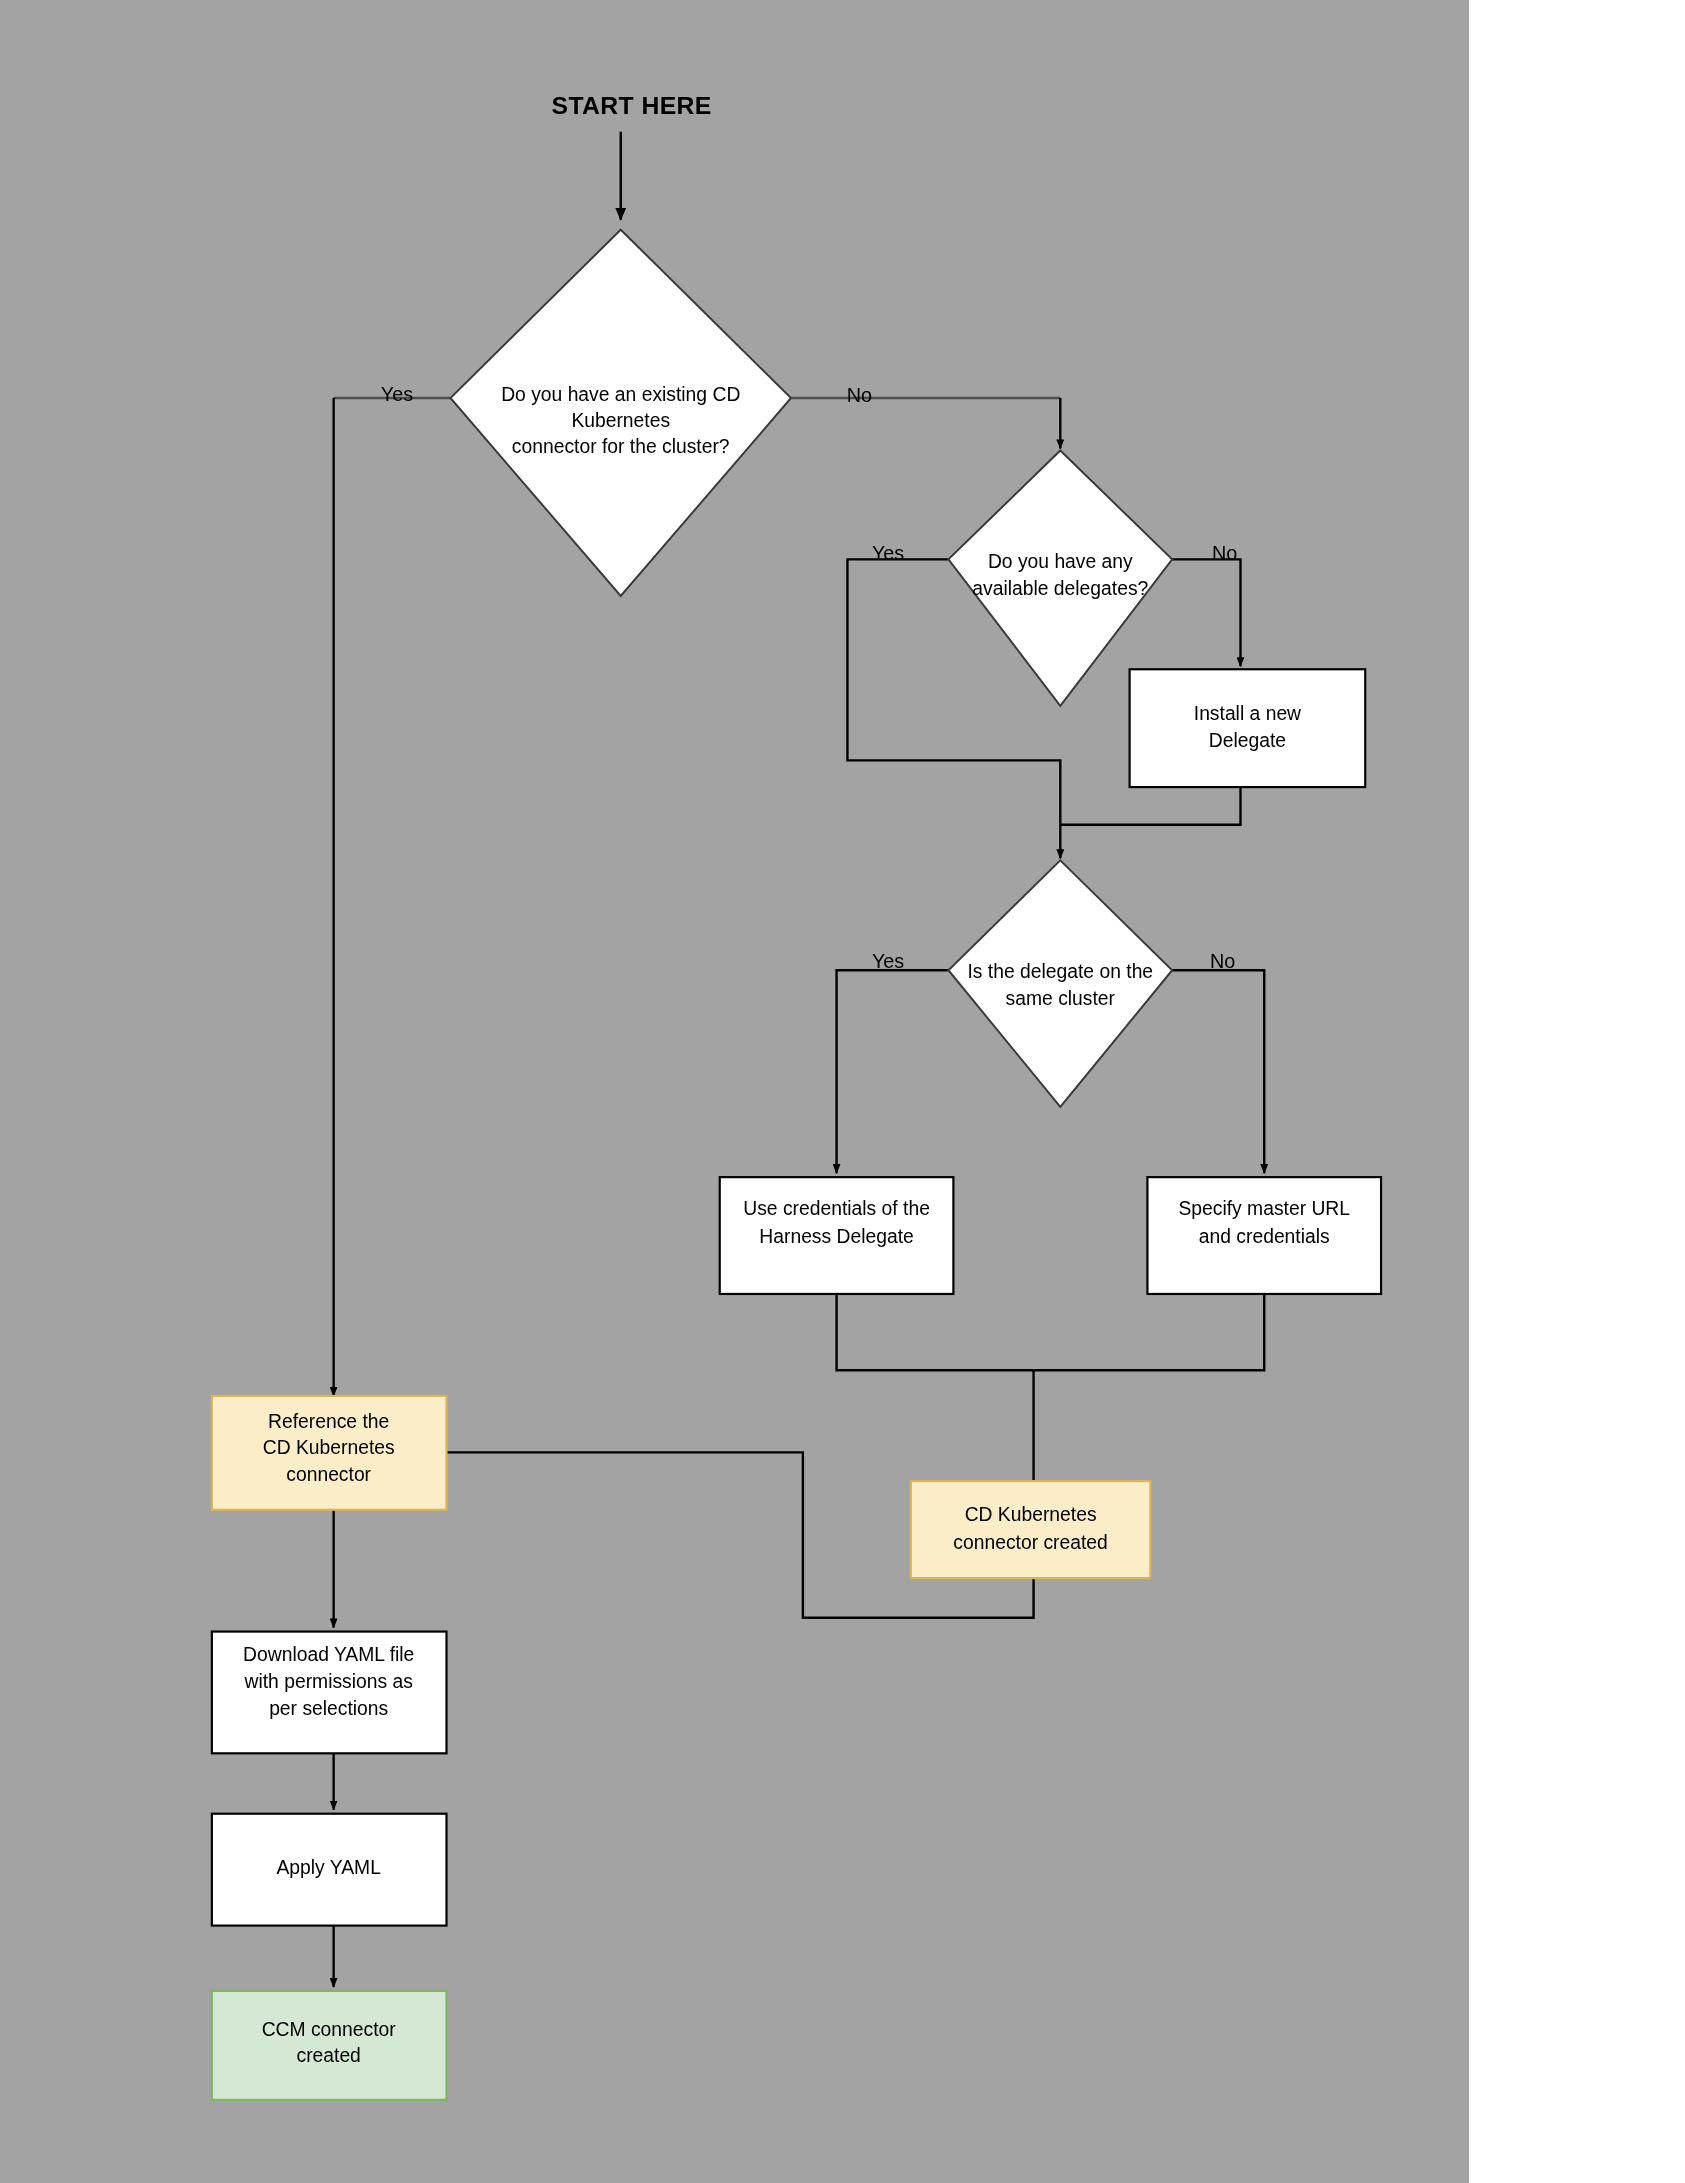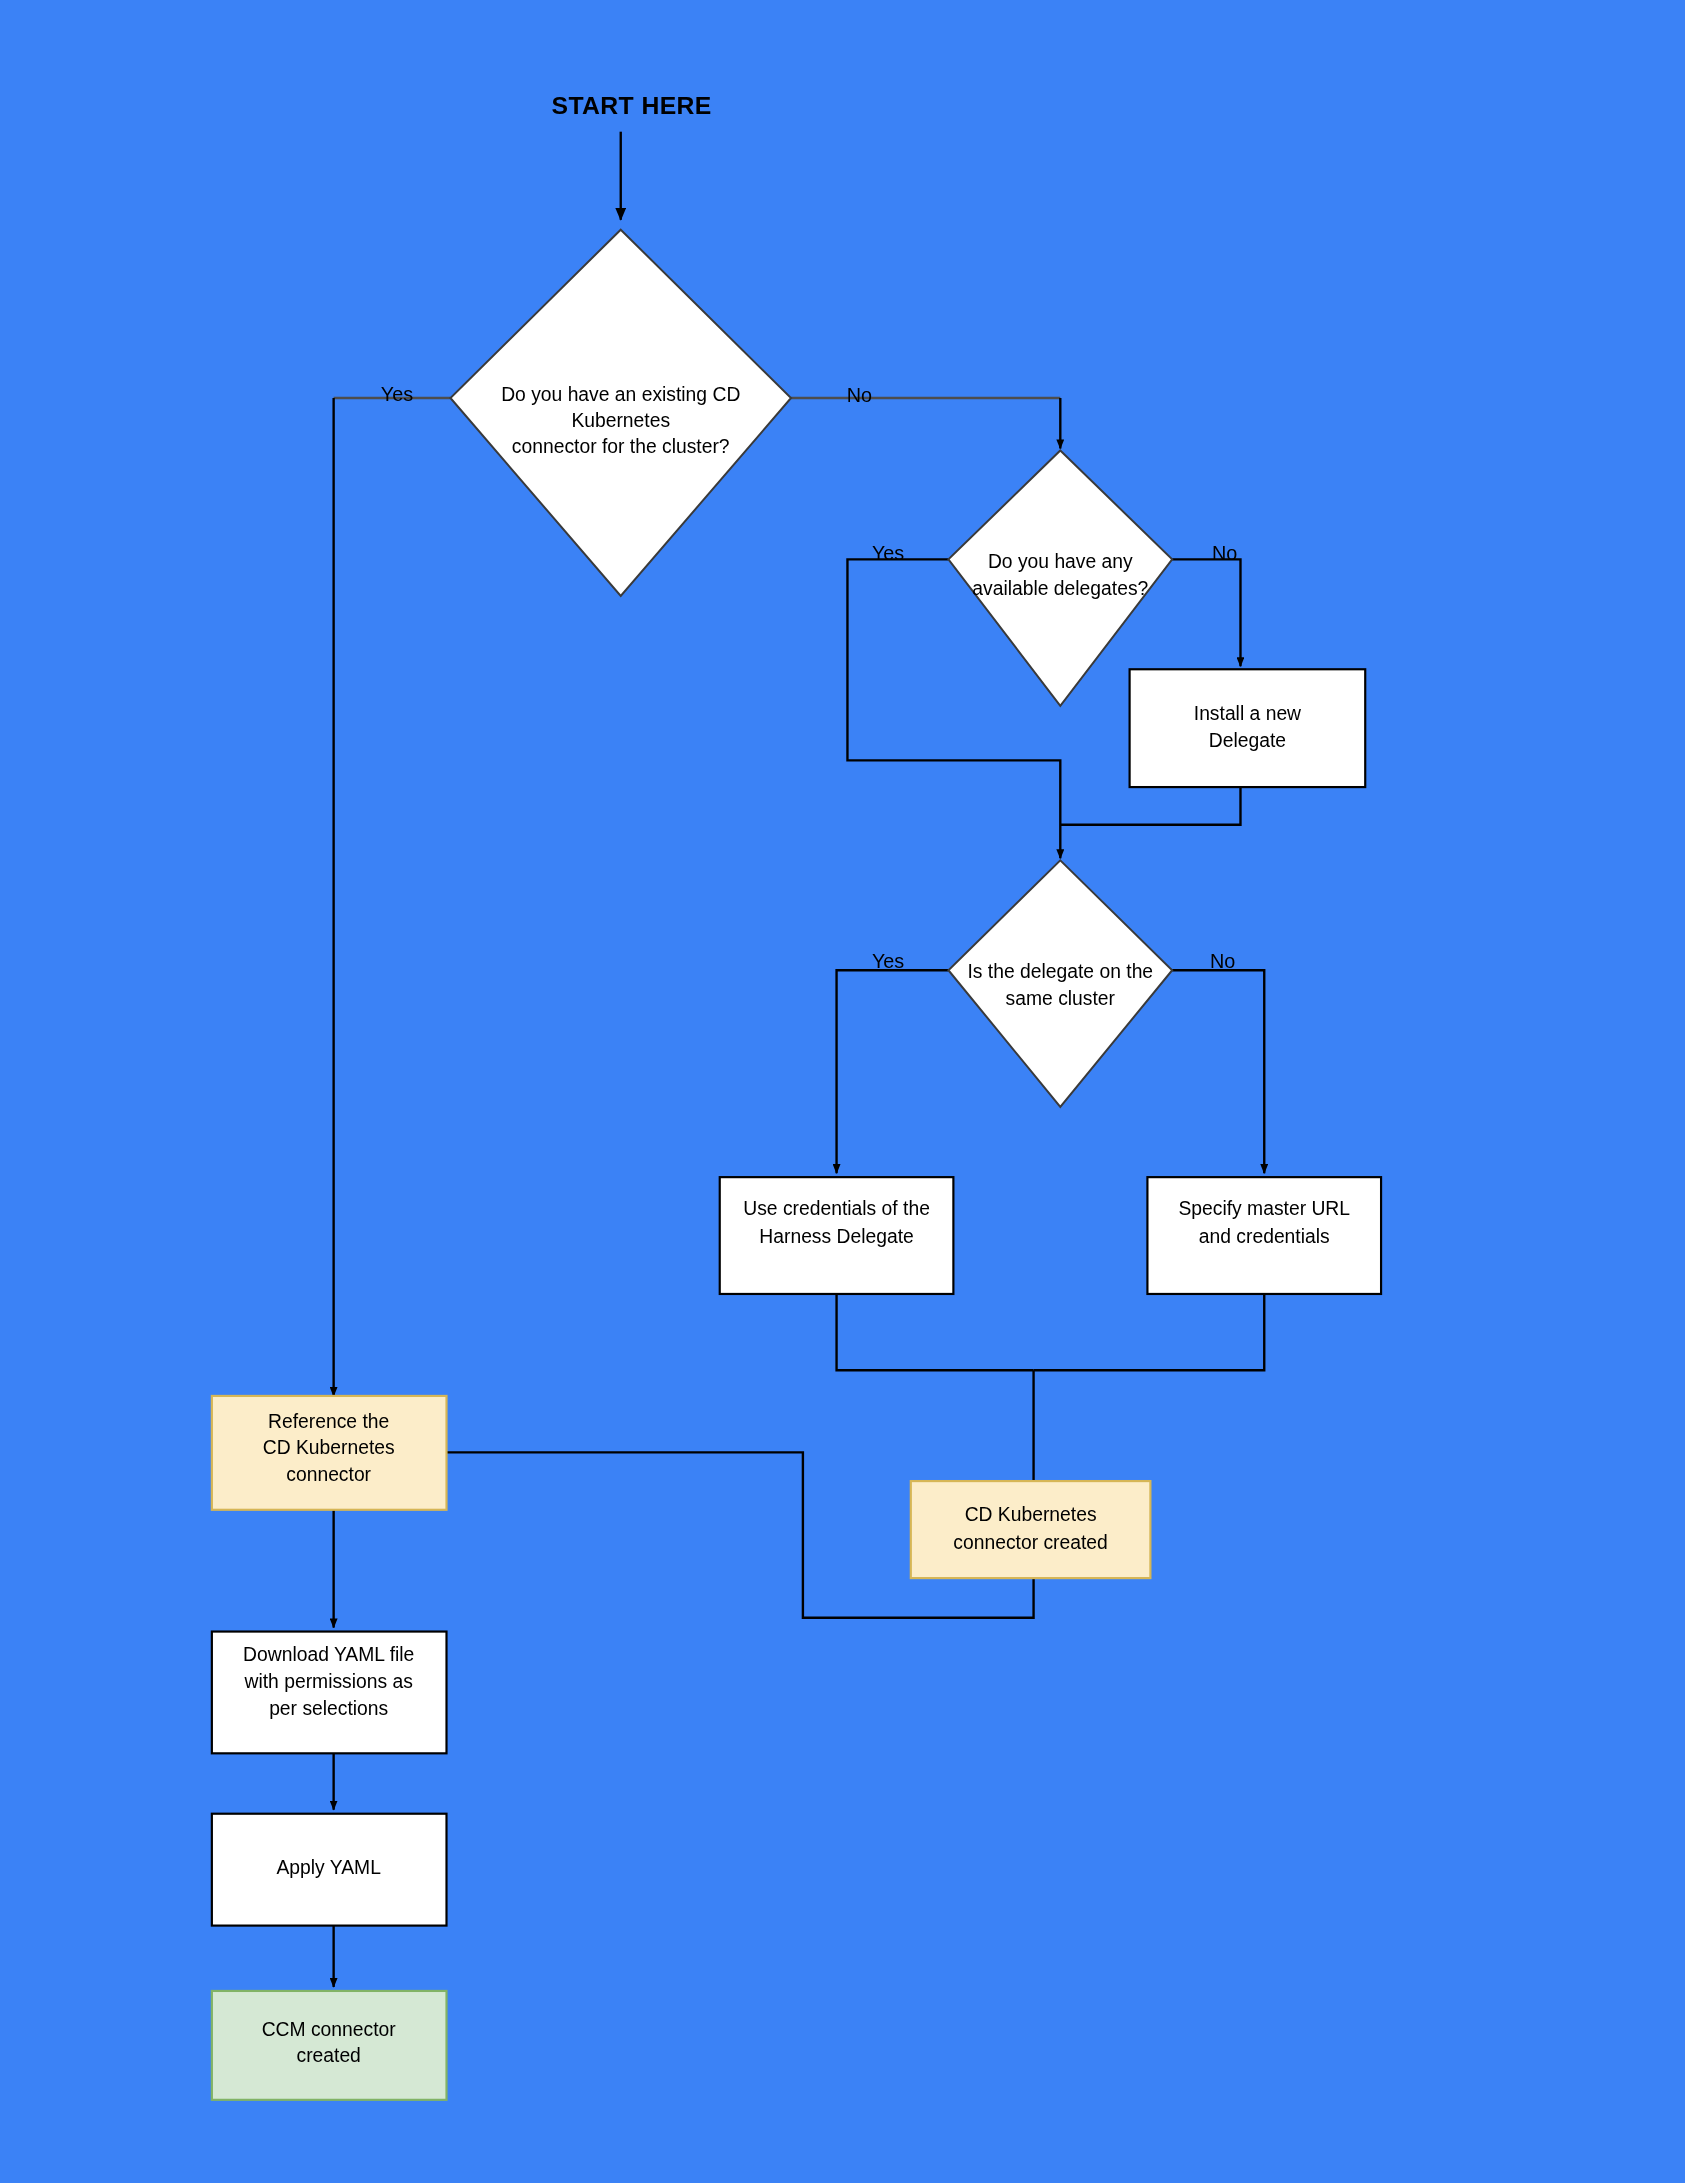--- a/index.html
+++ b/index.html
@@ -8,23 +8,23 @@
     background: #ffffff;
   }
   body {
     width: 1685px;
     height: 2184px;
     font-family: "Liberation Sans", sans-serif;
     overflow: hidden;
   }
   #flowchart-root {
     position: relative;
-    width: 1685px;
+    width: 1469px;
     height: 2184px;
-    background: #3b82f6;
+    background: #a3a3a3;
   }
   svg#flow-svg {
     position: absolute;
     left: 0;
     top: 0;
     width: 1685px;
     height: 2184px;
     display: block;
   }
   .node-shape {

